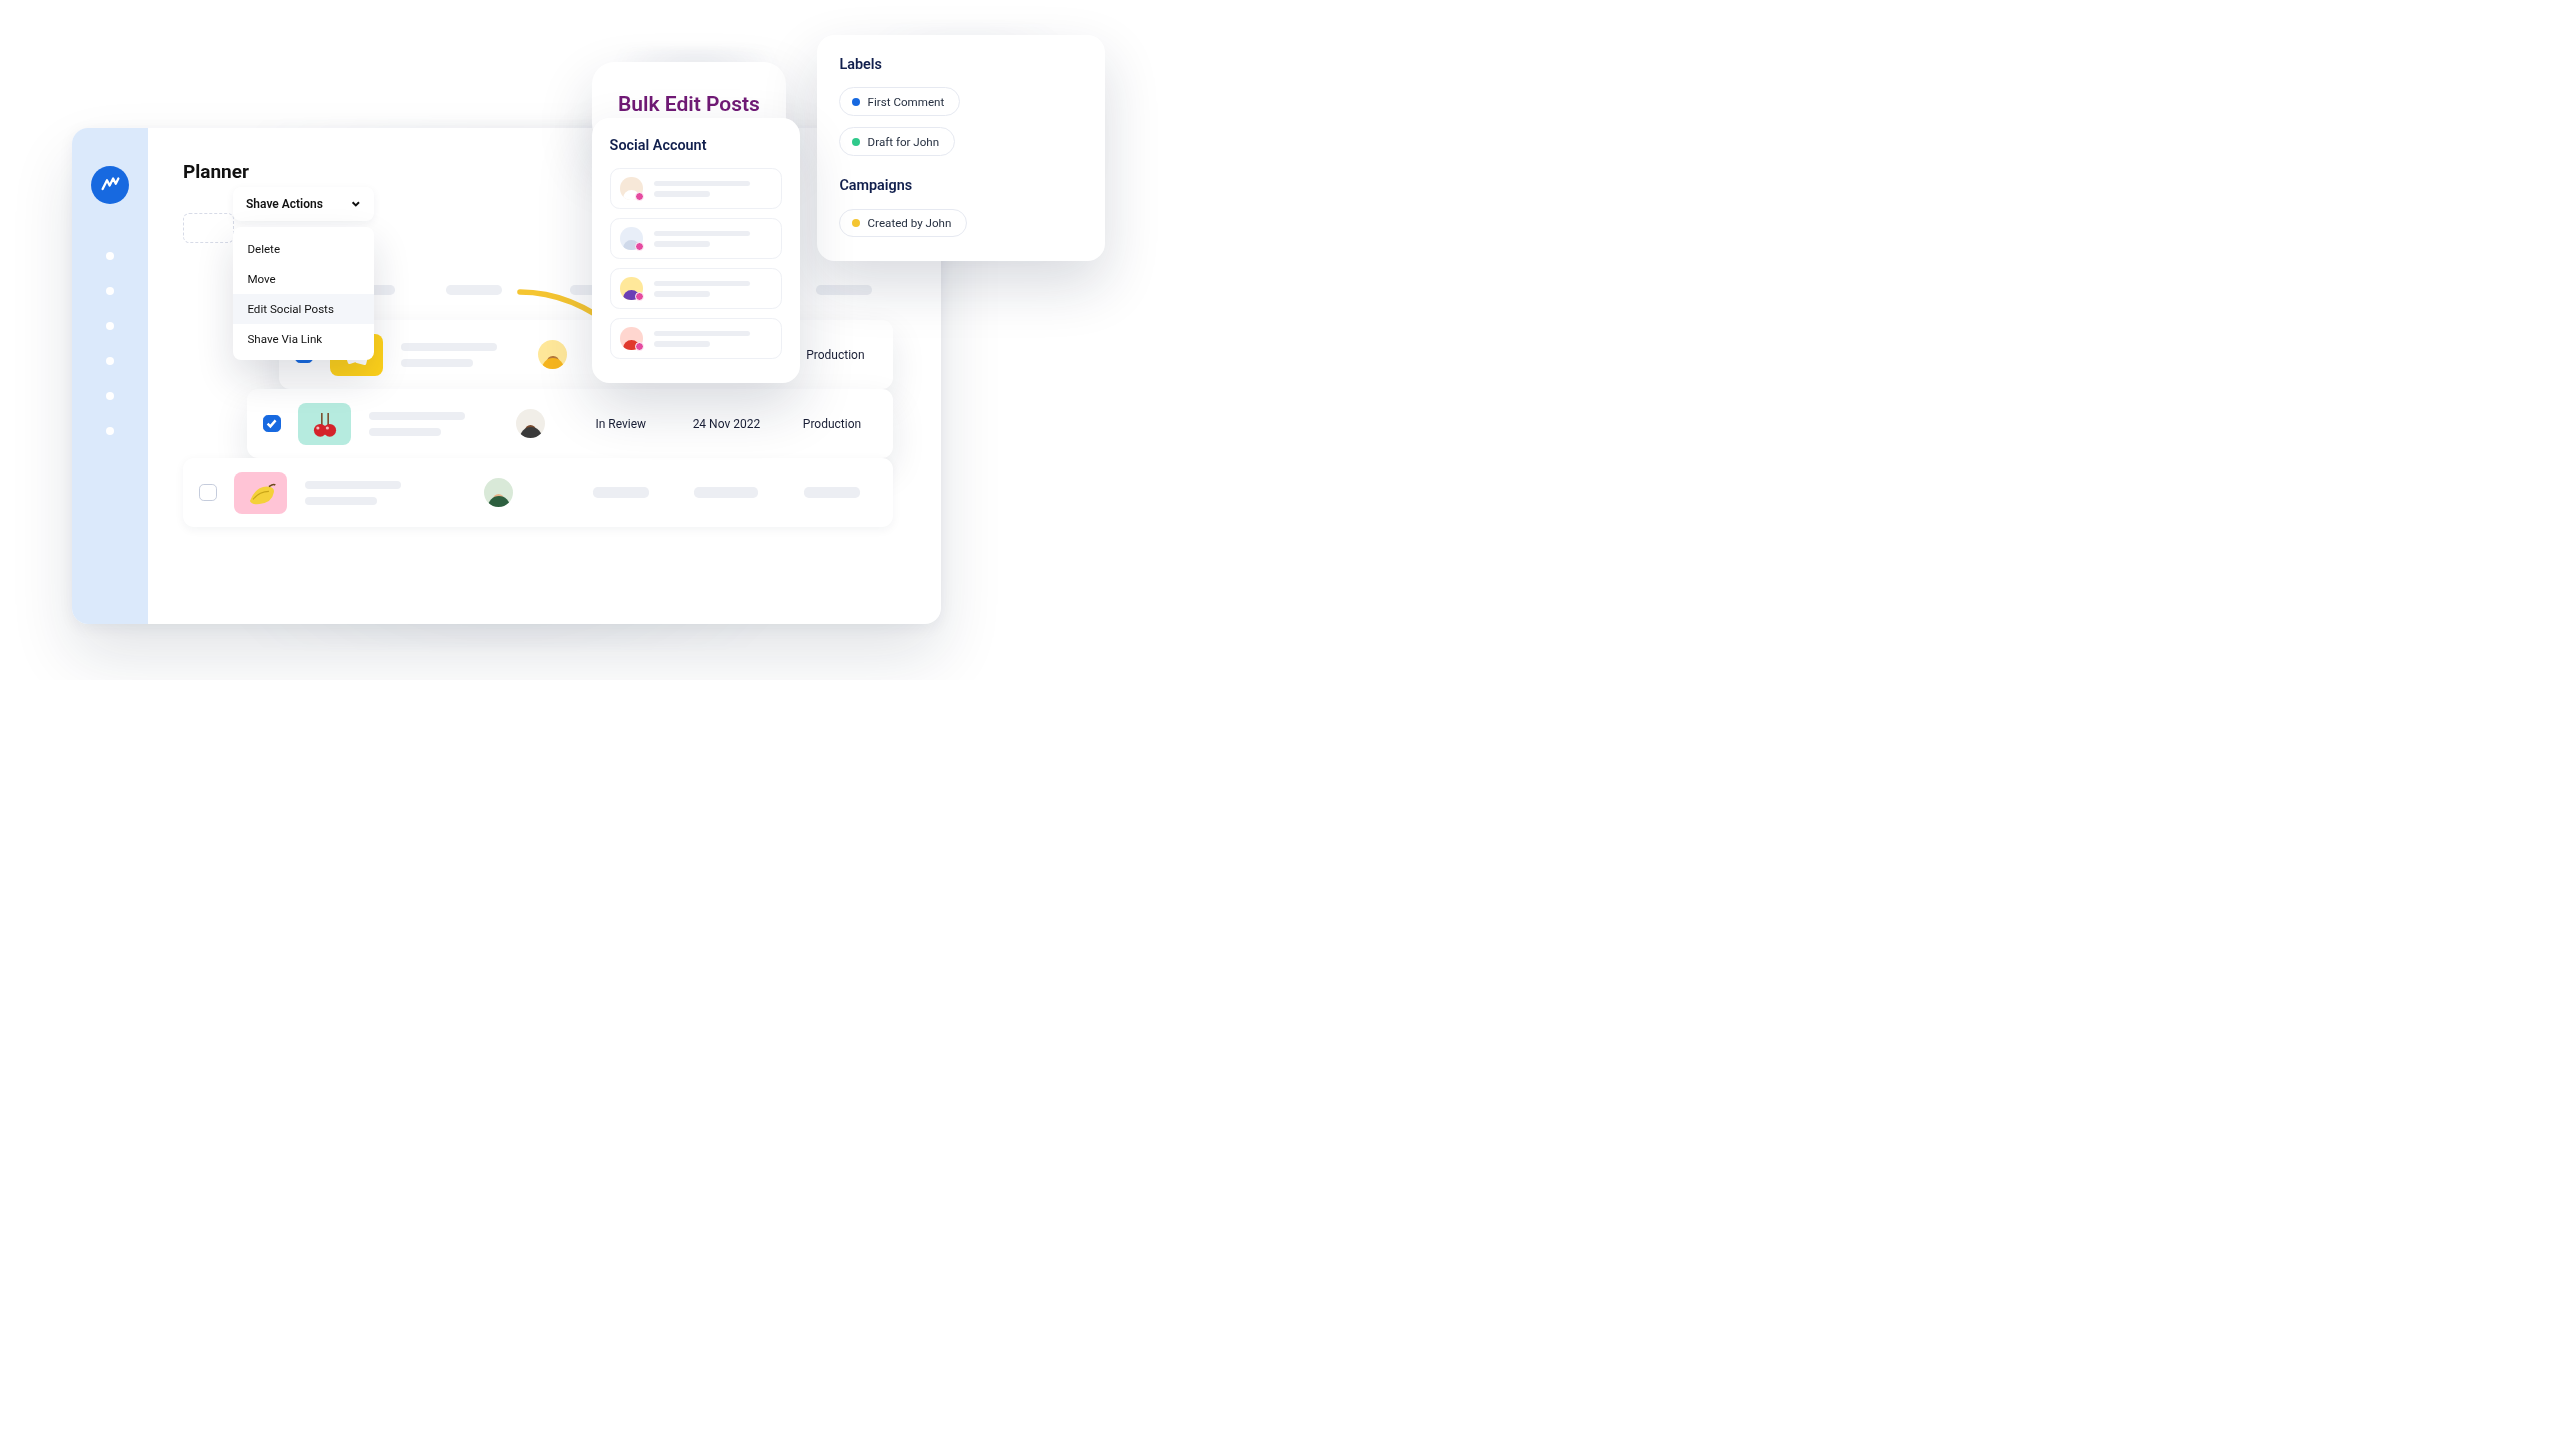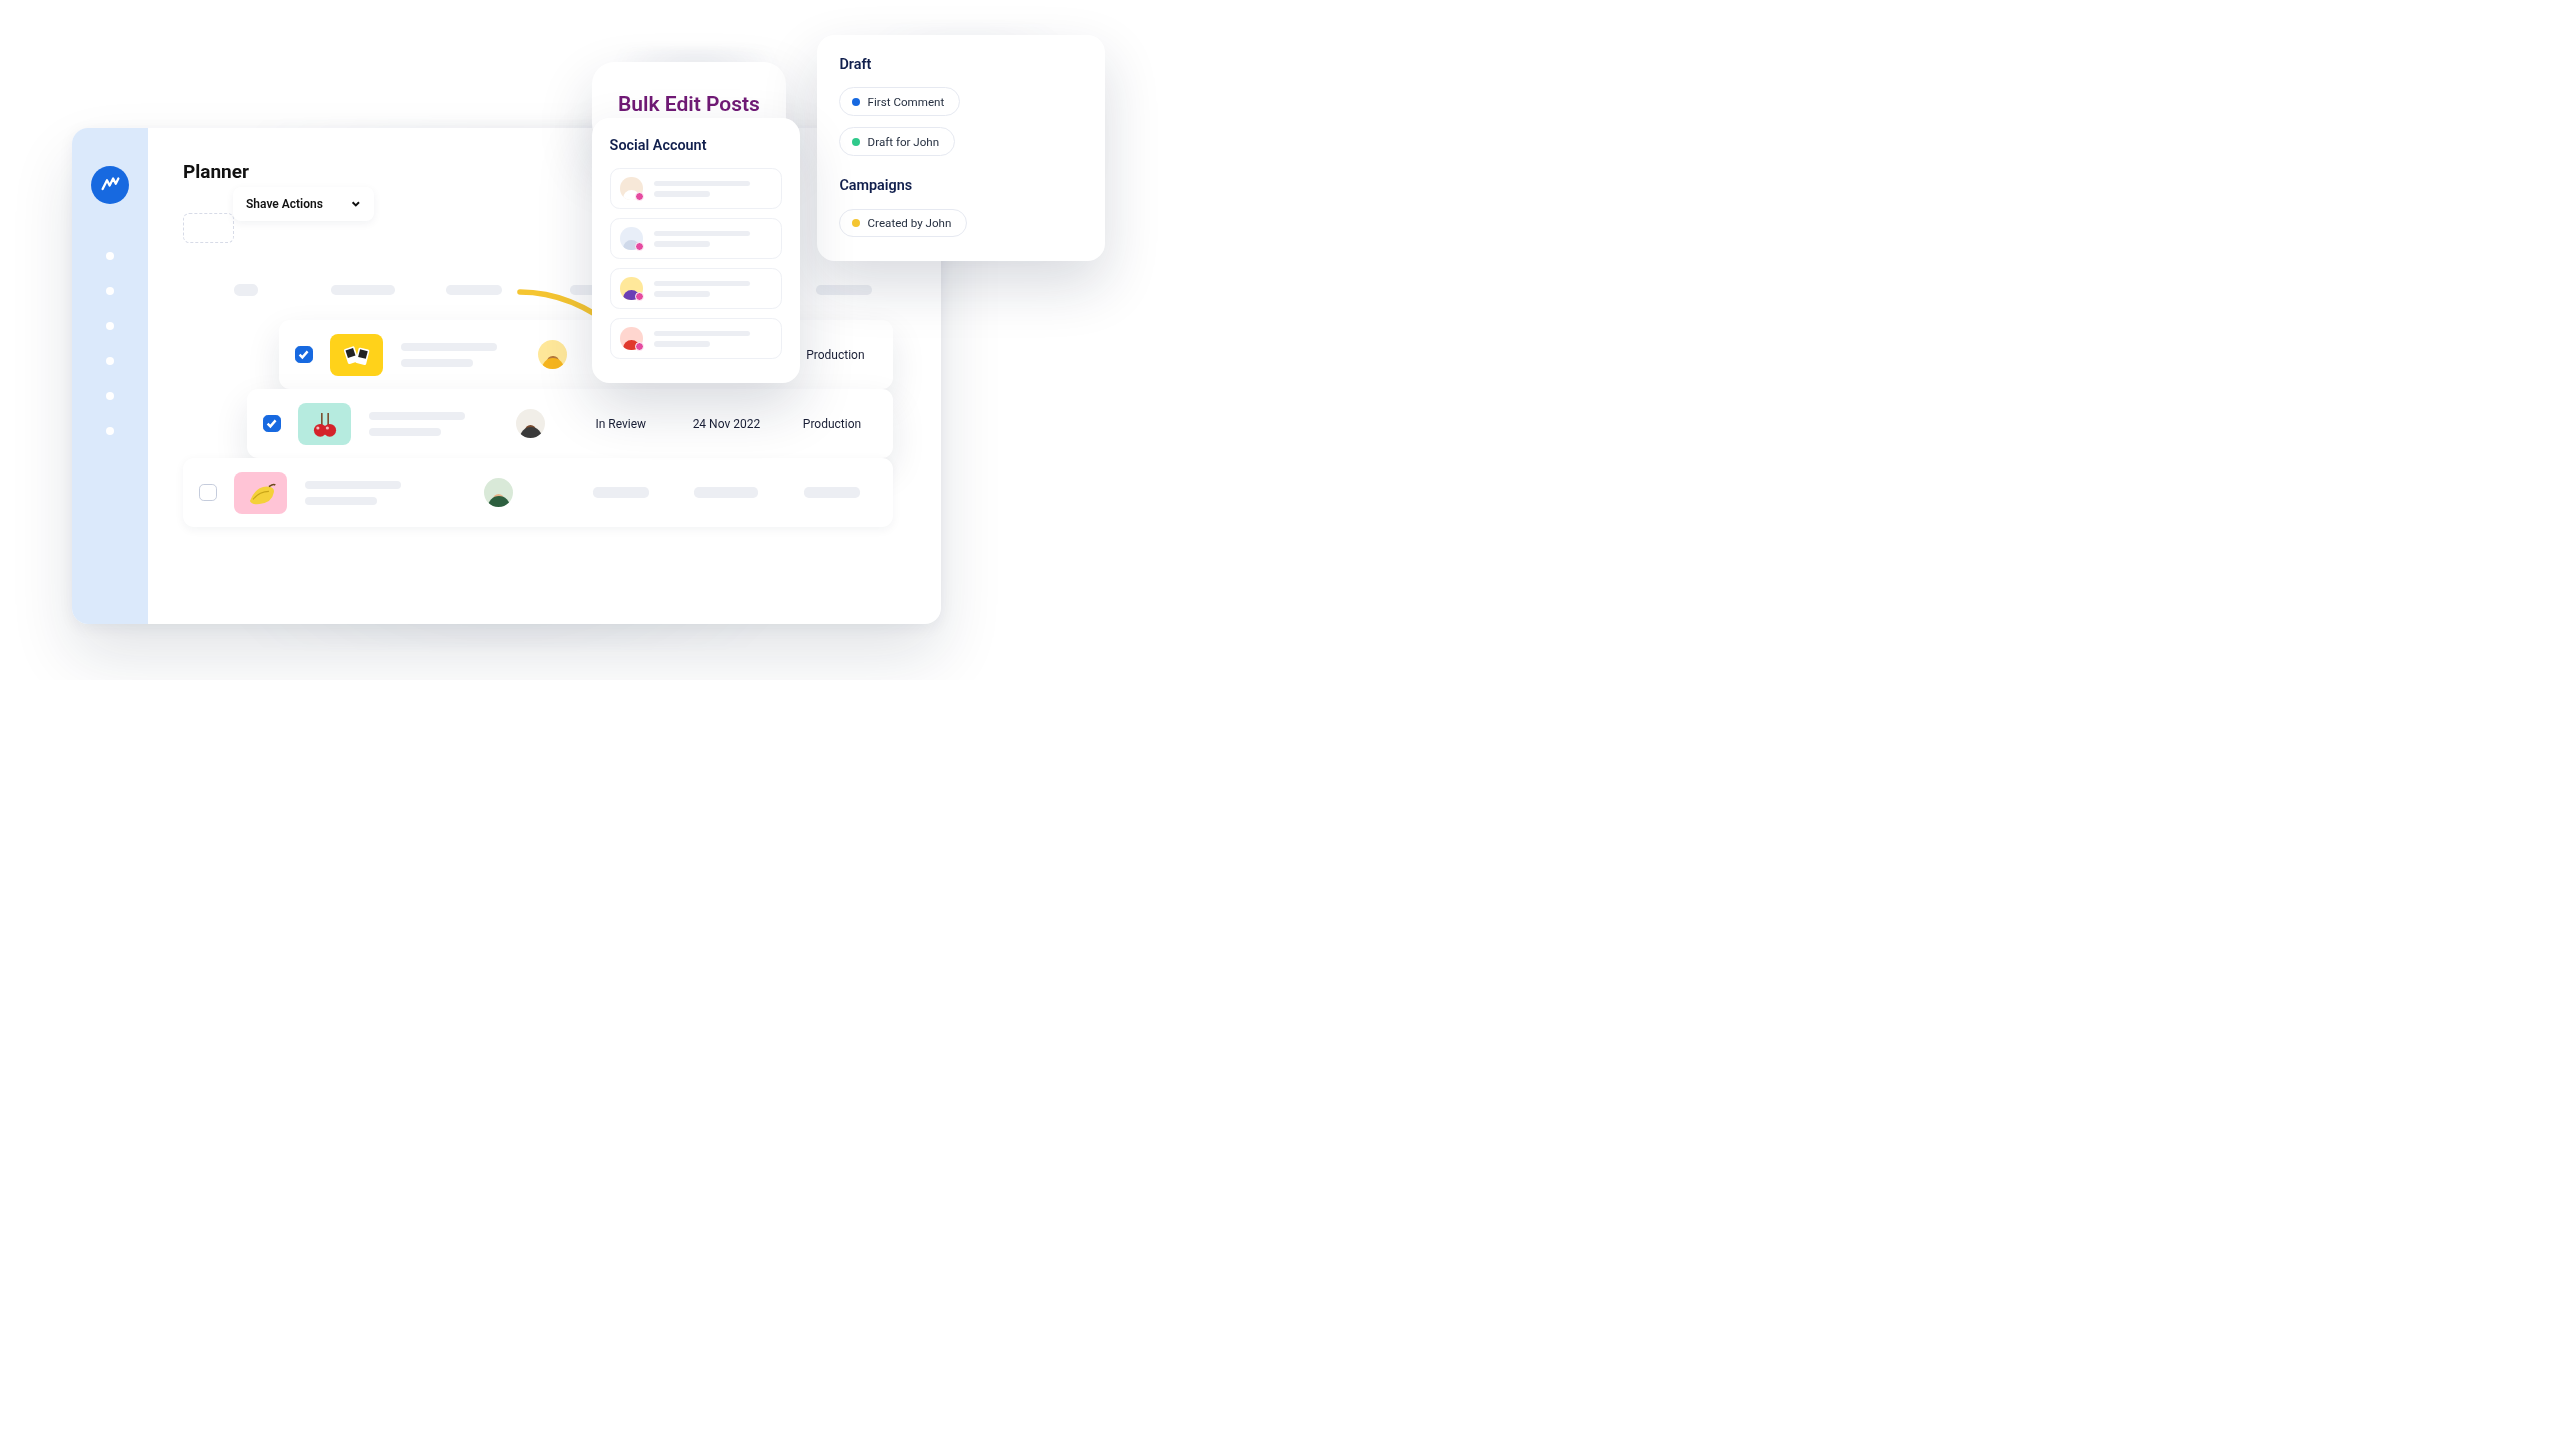--- a/index.html
+++ b/index.html
@@ -386,20 +386,26 @@
         </div>
     </div>
 
     <div class="dropdown-wrap">
       <div class="dd-trigger">
         <span>Shave Actions</span>
         <svg viewBox="0 0 12 12">
             <path d="M2 4 L6 8 L10 4"></path>
           </svg>
       </div>
+      <div class="dd-menu" id="dd-menu">
+          <div class="dd-item">Delete</div>
+          <div class="dd-item">Move</div>
+          <div class="dd-item hover">Edit Social Posts</div>
+          <div class="dd-item">Shave Via Link</div>
+        </div>
     </div>
 
     <svg class="arrow" width="136" height="72" viewBox="0 0 170 90">
       <path d="M5 5 Q 70 5 130 55" stroke="#f5c531" stroke-width="7" fill="none" stroke-linecap="round"></path>
       <path d="M130 55 L112 42 M130 55 L110 64" stroke="#f5c531" stroke-width="7" fill="none" stroke-linecap="round"></path>
     </svg>
   </div>
 </div>
 
 <div class="float-card bulk-pill">
@@ -458,21 +464,21 @@
         </div>
         <div class="social-lines">
           <div class="ph" style="width:96px;height:5.6px"></div>
           <div class="ph" style="width:56px;height:5.6px"></div>
         </div>
       </div>
     </div>
 </div>
 
 <div class="float-card labels-card">
-  <h3>Draft</h3>
+  <h3>Labels</h3>
   <div class="chips" id="label-chips">
       <div class="chip">
         <span class="dot" style="background:#1769e0"></span>
         <span>First Comment</span>
       </div>
       <div class="chip">
         <span class="dot" style="background:#2fc98b"></span>
         <span>Draft for John</span>
       </div>
     </div>

